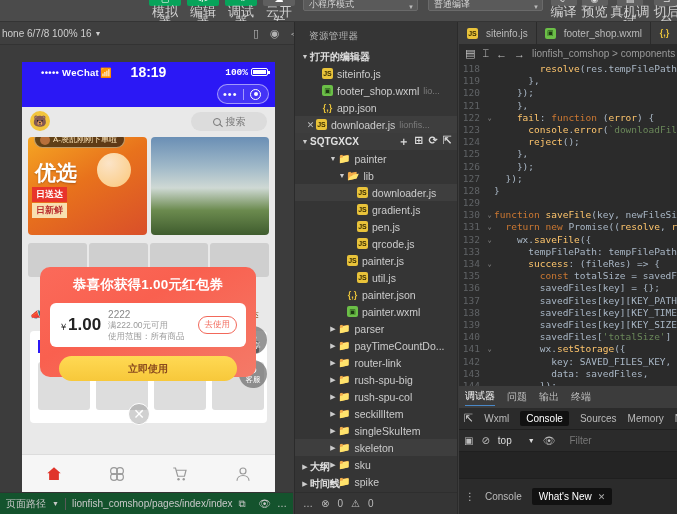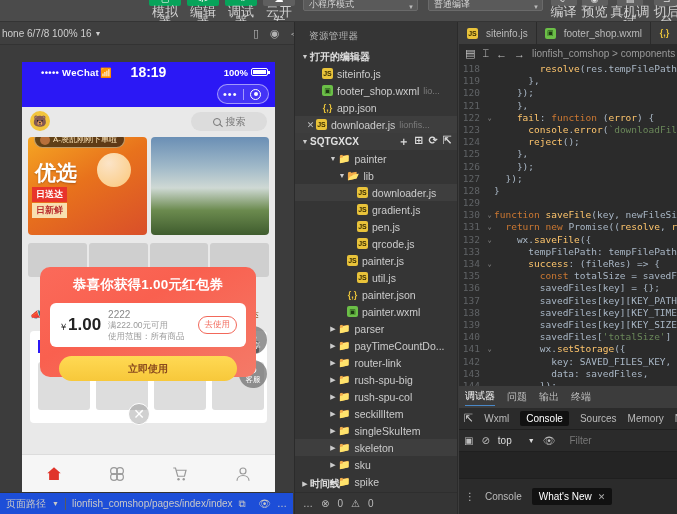--- a/index.html
+++ b/index.html
@@ -60,21 +60,21 @@
   .phone {
     position: absolute; left: 22px; top: 17px; width: 253px; height: 430px;
     background: #efefef; overflow: hidden;
   }
   .phone-status {
     height: 20px; background: #2b18f5; color: #fff; display: flex;
     align-items: center; padding: 0 7px; font-size: 9.5px; font-weight: bold;
   }
   .ps-left { letter-spacing: .3px; margin-left: 12px; }
   .ps-time { position: absolute; left: 50%; transform: translateX(-50%); font-size: 14px; text-align: center; }
-  .ps-right { margin-left: auto; display: flex; align-items: center; gap: 3px; }
+  .ps-right { margin-left: auto; display: flex; align-items: center; gap: 3px; font-family: Liberation Mono, monospace; }
   .batt { width: 17px; height: 8px; border: 1px solid #fff; border-radius: 2px; position: relative; }
   .batt::after { content: ""; position: absolute; left: 1px; top: 1px; right: 1px; bottom: 1px; background: #fff; }
   .batt::before { content: ""; position: absolute; right: -3px; top: 2px; width: 2px; height: 3px; background: #fff; }
   .phone-navbar {
     height: 25px; background: #2b18f5; position: relative;
   }
   .capsule {
     position: absolute; right: 6px; top: 2px; width: 52px; height: 20px;
     border: 1px solid rgba(255,255,255,.5); border-radius: 10px;
     background: rgba(255,255,255,.12); display: flex; align-items: center;
@@ -199,21 +199,21 @@
   .coupon-btn {
     margin: 9px auto 0 auto; width: 178px; height: 25px; border-radius: 13px;
     background: linear-gradient(to bottom, #ffd954, #f7c83a);
     color: #8a4a1e; font-size: 10px; font-weight: bold;
     display: flex; align-items: center; justify-content: center; cursor: pointer;
   }
 
   
   .sim-footer {
     position: absolute; left: 0; bottom: 0; width: 293px; height: 22px;
-    background: #1d4ed8; border-top: 1px solid #333; display: flex;
+    background: #14532d; border-top: 1px solid #333; display: flex;
     align-items: center; gap: 6px; padding: 0 6px; font-size: 10px; color: #c8c8c8;
   }
   .sim-footer .sep { width: 1px; height: 12px; background: #5a5a5a; }
   .sim-footer .spacer { flex: 1; }
 
   
   .explorer {
     position: absolute; left: 294px; top: 22px; width: 164px; bottom: 0;
     background: #353535; border-left: 1px solid #2b2b2b; border-right: 1px solid #2b2b2b;
     overflow: hidden;
@@ -668,20 +668,24 @@
         <span>spike</span>
       </div>
       <div class="exp-row" style="padding-left:33px;">
         <span class="arrow">▶</span>
         <span class="fld">📁</span>
         <span>subNotice</span>
       </div>
     </div>
 
     <div class="exp-bottom">
+      <div class="exp-sect">
+        <span class="arrow">▶</span>
+        <span>大纲</span>
+      </div>
       <div class="exp-sect">
         <span class="arrow">▶</span>
         <span>时间线</span>
       </div>
     </div>
 
     <div class="exp-status">
       <span>…</span>
       <span>⊗</span>
       <span>0</span>

